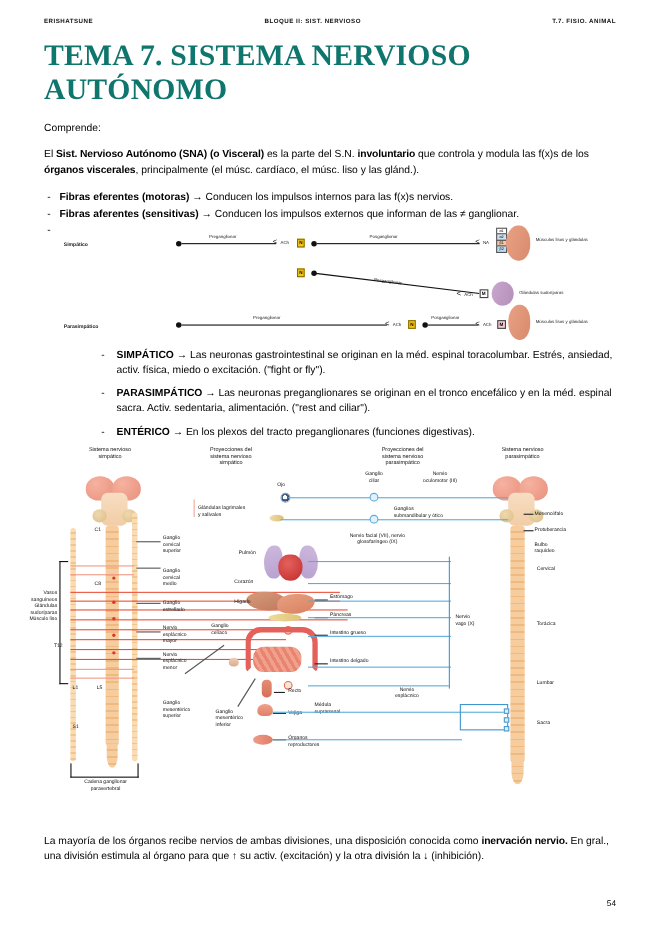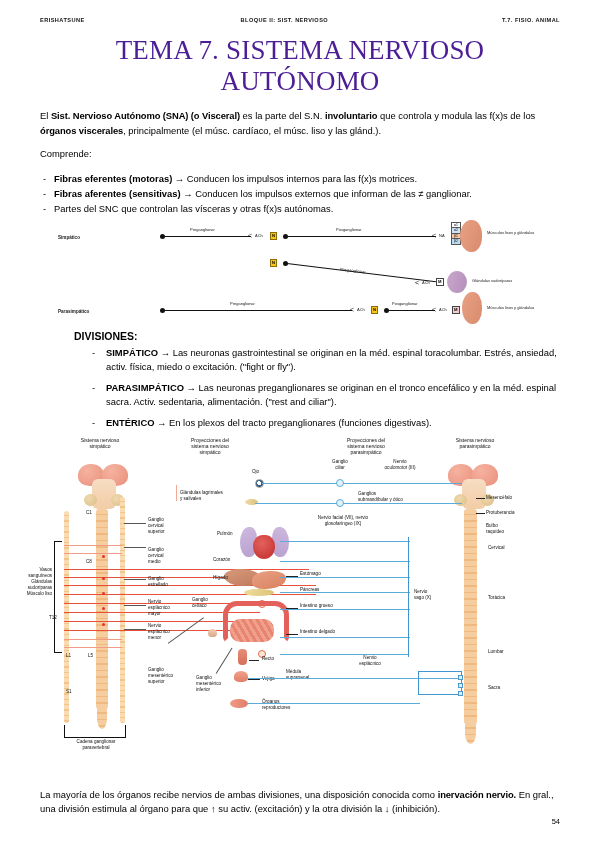--- a/index.html
+++ b/index.html
@@ -9,22 +9,22 @@
     color:#000;overflow:hidden;position:relative;
   }
   .page{position:relative;width:600px;height:848px;box-sizing:border-box;padding:0 40px;}
 
   
   .runhead{display:flex;justify-content:space-between;align-items:baseline;
            font-size:5.6px;font-weight:bold;letter-spacing:.45px;padding-top:17px;color:#111;}
   .runhead .mid{margin-left:-18px;}
 
   
-  .title{font-family:"Liberation Serif",serif;font-size:27px;font-weight:400;
-         text-align:center;letter-spacing:.2px;margin:12px 0 12px 0;color:#4c1d95;}
+  .title{font-family:"Liberation Serif",serif;font-size:27px;font-weight:700;
+         text-align:left;letter-spacing:.2px;margin:12px 0 12px 0;color:#0f766e;}
 
   
   .para{font-size:9.4px;line-height:14.5px;margin:0 0 9px 0;text-align:left;}
   .para b{font-weight:bold;letter-spacing:-.1px;}
   .lead{margin-top:2px;}
   ul.plain{list-style:none;margin:0;padding:0;}
   ul.plain li{font-size:9.4px;line-height:15px;padding-left:14px;position:relative;}
   ul.plain li .dash{position:absolute;left:3px;top:0;}
 
   
@@ -106,35 +106,35 @@
 <div class="page">
 
   <div class="runhead">
     <span>ERISHATSUNE</span>
     <span class="mid">BLOQUE II: SIST. NERVIOSO</span>
     <span>T.7.  FISIO. ANIMAL</span>
   </div>
 
   <div class="title">TEMA 7. SISTEMA NERVIOSO AUTÓNOMO</div>
 
+  <p class="para">Comprende:</p>
+
   <p class="para lead">
     <span>El </span><b>Sist. Nervioso Autónomo (SNA) (o Visceral)</b><span> es la parte del S.N. </span><b>involuntario</b><span> que controla y modula las f(x)s de los </span><b>órganos viscerales</b><span>, principalmente (el músc. cardíaco, el músc. liso y las glánd.).</span>
   </p>
 
-  <p class="para">Comprende:</p>
-
   <ul class="plain">
     <li>
-      <span class="dash">-</span><b>Fibras eferentes (motoras)</b><span> → Conducen los impulsos internos para las f(x)s motrices.</span>
+      <span class="dash">-</span><b>Fibras eferentes (motoras)</b><span> → Conducen los impulsos internos para las f(x)s nervios.</span>
     </li>
     <li>
       <span class="dash">-</span><b>Fibras aferentes (sensitivas)</b><span> → Conducen los impulsos externos que informan de las ≠ ganglionar.</span>
     </li>
     <li>
-      <span class="dash">-</span><span>Partes del SNC que controlan las vísceras y otras f(x)s autónomas.</span>
+      <span class="dash">-</span>
     </li>
   </ul>
 
   <div class="fig1">
 
     <div class="lbl" style="left:18px;top:17px;">Simpático</div>
     <div class="soma" style="left:120px;top:16px;"></div>
     <div class="axon" style="left:125px;top:18.5px;width:86px;"></div>
     <div class="tiny" style="left:150px;top:9px;">Preganglionar</div>
     <div class="chev" style="left:208px;top:14.5px;">&lt;</div>
@@ -174,21 +174,20 @@
     <div class="axon" style="left:349px;top:92.5px;width:46px;"></div>
     <div class="tiny" style="left:352px;top:83px;">Posganglionar</div>
     <div class="chev" style="left:392px;top:88.5px;">&lt;</div>
     <div class="tiny" style="left:399px;top:89px;">ACh</div>
     <div class="box b-pink" style="left:412px;top:88px;">M</div>
     <div class="organ org-skin" style="left:422px;top:74px;width:20px;height:32px;"></div>
     <div class="tiny" style="left:447px;top:87px;white-space:pre;line-height:5.5px;">Músculos lisos y glándulas</div>
   </div>
 
   <div class="div-wrap">
-    <div class="div-head">DIVISIONES:</div>
     <div style="margin-left:18px;">
       <div class="div-item">
         <span class="dash">-</span><b>SIMPÁTICO</b><span> → Las neuronas gastrointestinal se originan en la méd. espinal toracolumbar. Estrés, ansiedad, activ. física, miedo o excitación. ("fight or fly").</span>
       </div>
       <div class="div-item">
         <span class="dash">-</span><b>PARASIMPÁTICO</b><span> → Las neuronas preganglionares se originan en el tronco encefálico y en la méd. espinal sacra. Activ. sedentaria, alimentación. ("rest and ciliar").</span>
       </div>
       <div class="div-item">
         <span class="dash">-</span><b>ENTÉRICO</b><span> → En los plexos del tracto preganglionares (funciones digestivas).</span>
       </div>

